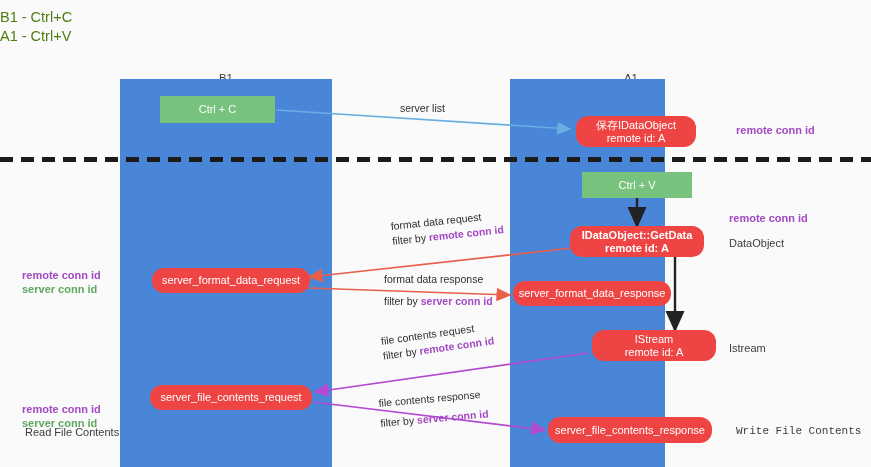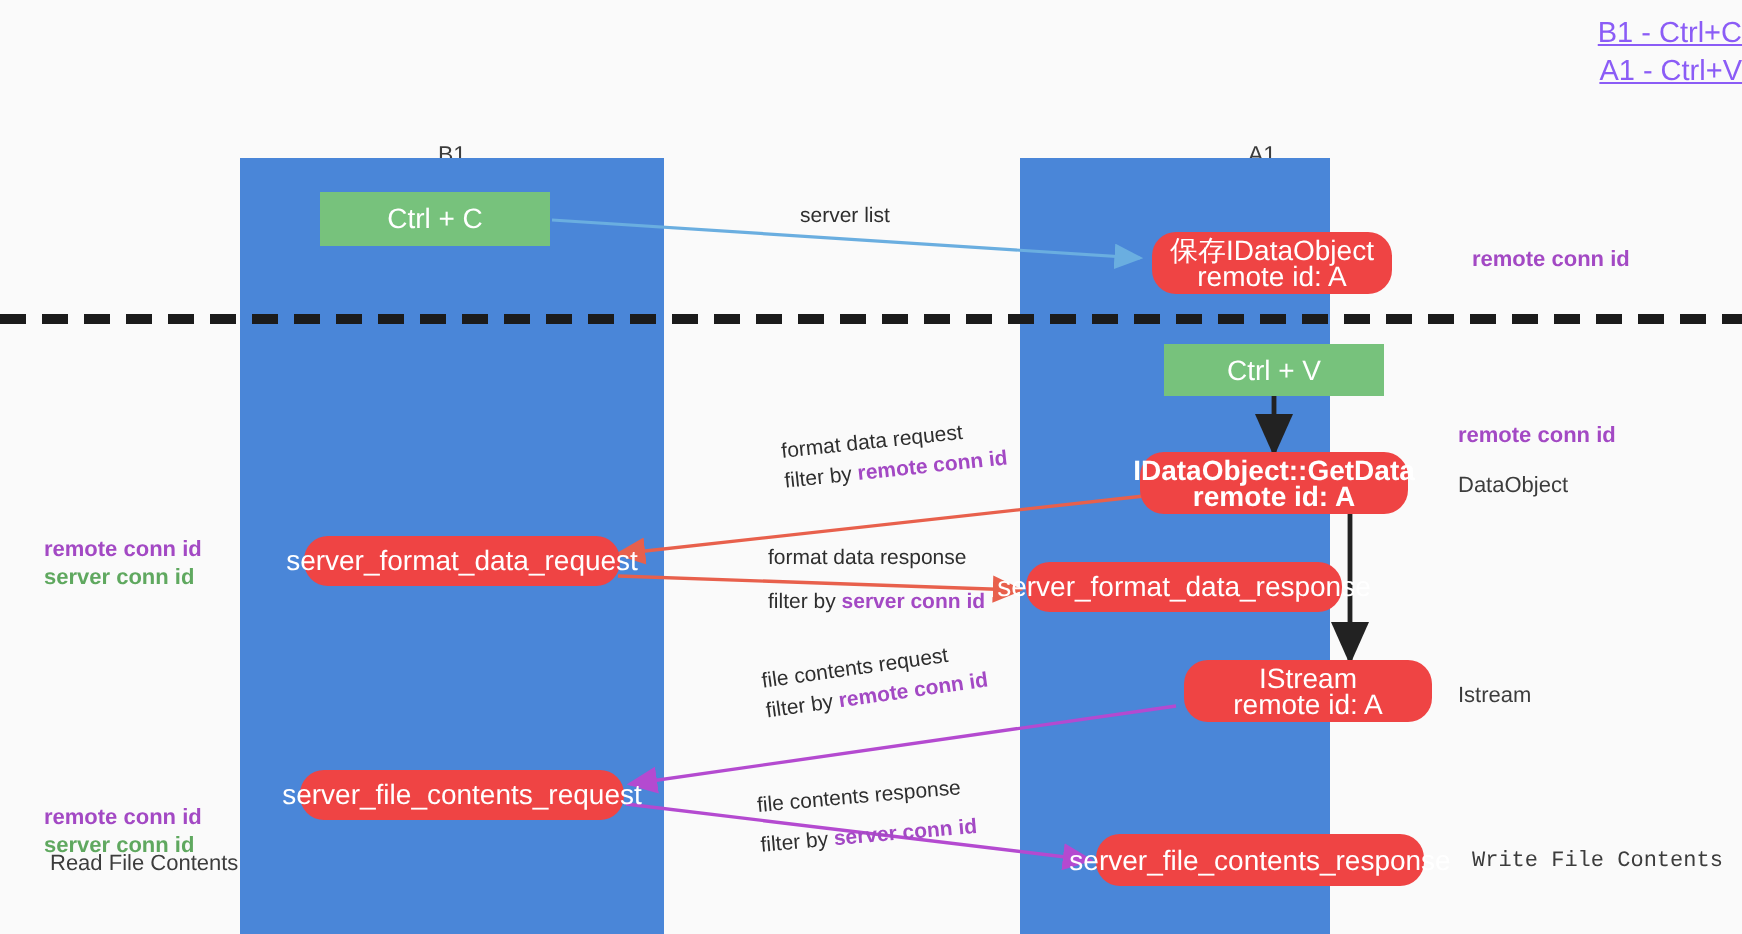--- a/index.html
+++ b/index.html
@@ -30,35 +30,34 @@
     line-height: 13px;
     margin-top: 25px;
   }
   #head-left  { left: 150px; top: 47px; width: 152px; }
   #head-right { left: 555px; top: 47px; width: 152px; }
 
   #title {
     position: absolute;
     left: 0; top: 8px;
     width: 871px;
-    text-align: right;
+    text-align: left;
     font-size: 14.5px;
-    color: #8b5cf6;
+    color: #4d7c0f;
     line-height: 19px;
-    text-decoration: underline;
   }
 
   .box {
     position: absolute;
     display: flex;
     flex-direction: column;
     align-items: center;
     justify-content: center;
     text-align: center;
-    font-size: 14px;
+    font-size: 11px;
     color: #ffffff;
     line-height: 13px;
     box-sizing: border-box;
   }
   .box.green  { background: #77c27c; }
   .box.orange { background: #ef4444; border-radius: 12px; }
 
   .side-label {
     position: absolute;
     font-size: 11px;

